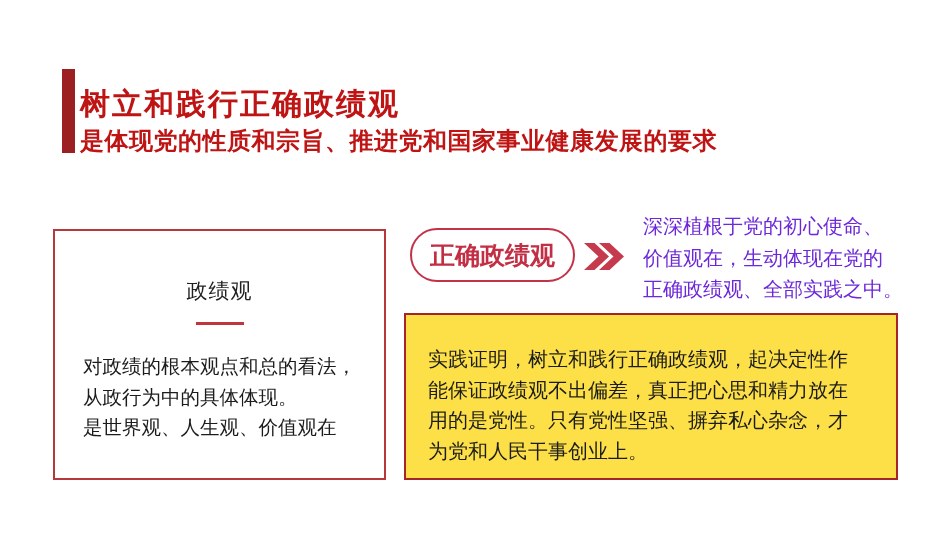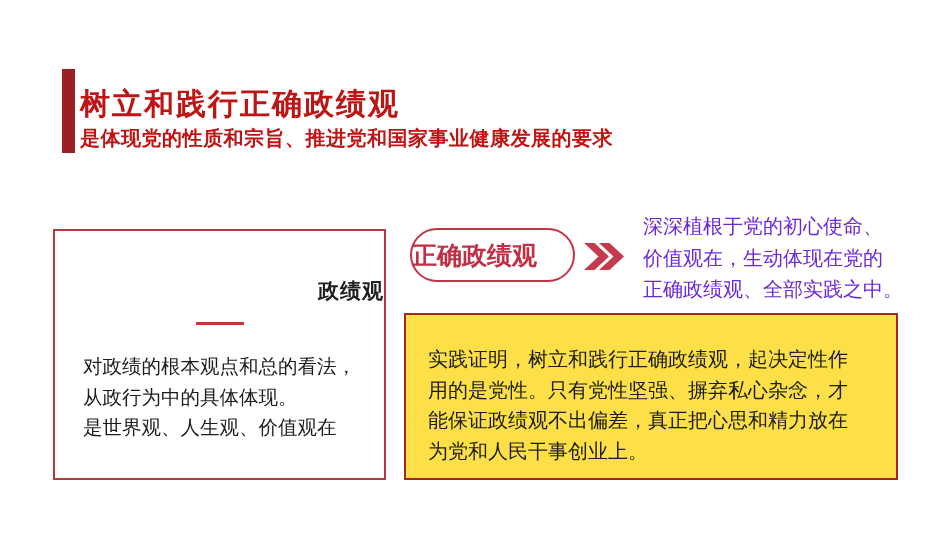--- a/index.html
+++ b/index.html
@@ -24,41 +24,41 @@
     left: 80px; top: 84px;
     font-size: 30px;
     font-weight: 700;
     letter-spacing: 2px;
     color: #bf1414;
     white-space: nowrap;
   }
   .page-subtitle {
     position: absolute;
     left: 80px; top: 125px;
-    font-size: 20px;
+    font-size: 24px;
     font-weight: 700;
     letter-spacing: 0.5px;
     color: #bf1414;
     white-space: nowrap;
     text-align: right;
   }
 
   
   .concept-card {
     position: absolute;
     left: 53px; top: 229px;
     width: 333px; height: 251px;
     background: #ffffff;
     border: 2px solid #b5383c;
   }
   .concept-title {
     margin-top: 46px;
-    text-align: right;
+    text-align: center;
     font-size: 21px;
-    font-weight: 700;
+    font-weight: 400;
     color: #1f1f1f;
     letter-spacing: 1px;
   }
   .concept-underline {
     width: 48px; height: 3px;
     background: #c2353a;
     margin: 17px auto 0 auto;
   }
   .concept-text {
     margin: 26px 12px 0 28px;
@@ -70,20 +70,21 @@
   
   .pill {
     position: absolute;
     left: 410px; top: 228px;
     width: 165px; height: 54px;
     border: 2.5px solid #c23248;
     border-radius: 28px;
     background: #ffffff;
     display: flex;
     align-items: center;
+    justify-content: center;
   }
   .pill-label {
     font-size: 25px;
     font-weight: 700;
     color: #c22e44;
     white-space: nowrap;
   }
   .chevrons {
     position: absolute;
     left: 584px; top: 243px;
@@ -152,19 +153,19 @@
 
   <div class="correct-desc">
     <div class="line">深深植根于党的初心使命、</div>
     <div class="line">价值观在，生动体现在党的</div>
     <div class="line">正确政绩观、全部实践之中。</div>
   </div>
 
   <div class="practice-box">
     <div class="practice-text">
       <div class="line">实践证明，树立和践行正确政绩观，起决定性作</div>
+      <div class="line">能保证政绩观不出偏差，真正把心思和精力放在</div>
       <div class="line">用的是党性。只有党性坚强、摒弃私心杂念，才</div>
-      <div class="line">能保证政绩观不出偏差，真正把心思和精力放在</div>
       <div class="line">为党和人民干事创业上。</div>
     </div>
   </div>
 
 </div>
 
 </body></html>

